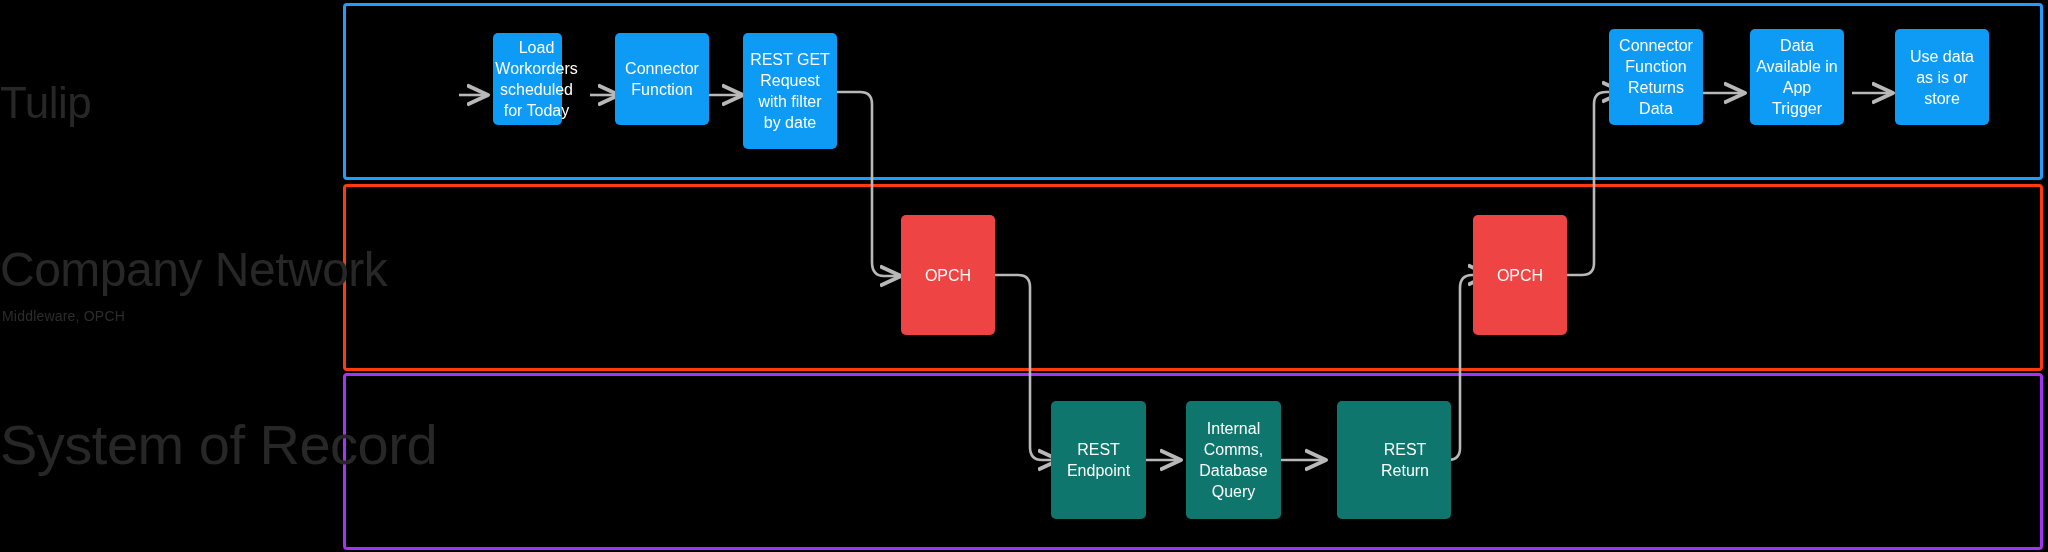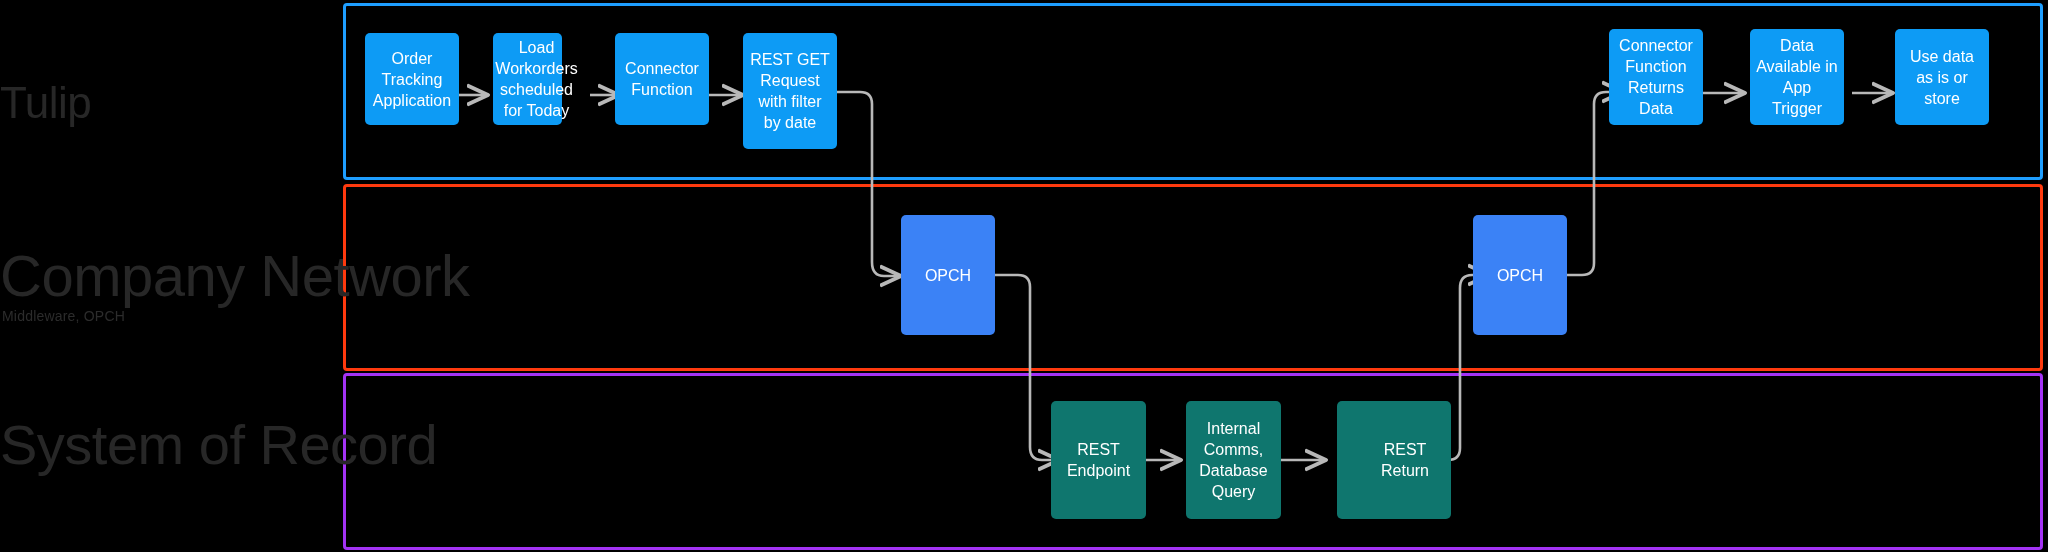--- a/index.html
+++ b/index.html
@@ -2,35 +2,35 @@
 <html><head>
 <meta charset="utf-8">
 <style>
   html,body{margin:0;padding:0;background:#000;}
   body{width:2048px;height:552px;overflow:hidden;font-family:"Liberation Sans",sans-serif;}
   #stage{position:relative;width:2048px;height:552px;background:#000;}
 
   
   .lane-label{position:absolute;color:#272727;font-weight:400;letter-spacing:-.5px;white-space:nowrap;}
   .lane-label.t1{left:0px;top:78px;font-size:44px;}
-  .lane-label.t2{left:0px;top:242px;font-size:58px;}
+  .lane-label.t2{left:0px;top:242px;font-size:48px;}
   .lane-label.t3{left:0px;top:412px;font-size:56px;}
   .lane-sub{position:absolute;left:2px;top:308px;font-size:14px;color:#2c2c2c;letter-spacing:.2px;white-space:nowrap;}
 
   
   .lane{position:absolute;left:343px;width:1700px;box-sizing:border-box;border-style:solid;border-width:3px;border-radius:4px;background:transparent;}
   #lane-tulip{top:3px;height:177px;}
   #lane-company{top:184px;height:187px;}
   #lane-record{top:373px;height:177px;}
 
   
   .node{position:absolute;box-sizing:border-box;display:flex;align-items:center;justify-content:center;
         text-align:center;color:#fff;font-size:16px;line-height:21px;border-radius:5px;padding:4px 6px;}
   .node.blue{background:#0d9bf5;}
-  .node.orange{background:#3b82f6;}
+  .node.orange{background:#ef4444;}
   .node.purple{background:#0f766e;}
 
   
   #wires{position:absolute;left:0;top:0;width:2048px;height:552px;pointer-events:none;}
 </style>
 </head>
 <body>
 
 <div id="stage">
 
@@ -65,21 +65,20 @@
 
       <path d="M1432,460 L1448,460 Q1460,460 1460,448 L1460,288 Q1460,275 1472,275 L1488,275"></path>
 
       <path d="M1566,275 L1582,275 Q1594,275 1594,263 L1594,104 Q1594,92 1606,92 L1622,92"></path>
 
       <path d="M1703,93 L1744,93"></path>
       <path d="M1852,93 L1892,93"></path>
     </g>
   </svg>
 
-  <div class="node blue" style="left:365px;top:33px;width:94px;height:92px;">Order Tracking Application</div>
 
   <div class="node blue" style="left:493px;top:33px;width:69px;height:92px;padding-left:24px;">Load Workorders scheduled for Today</div>
 
   <div class="node blue" style="left:615px;top:33px;width:94px;height:92px;">Connector Function</div>
 
   <div class="node blue" style="left:743px;top:33px;width:94px;height:116px;">REST GET Request with filter by date</div>
 
   <div class="node blue" style="left:1609px;top:29px;width:94px;height:96px;">Connector Function Returns Data</div>
 
   <div class="node blue" style="left:1750px;top:29px;width:94px;height:96px;">Data Available in App Trigger</div>

